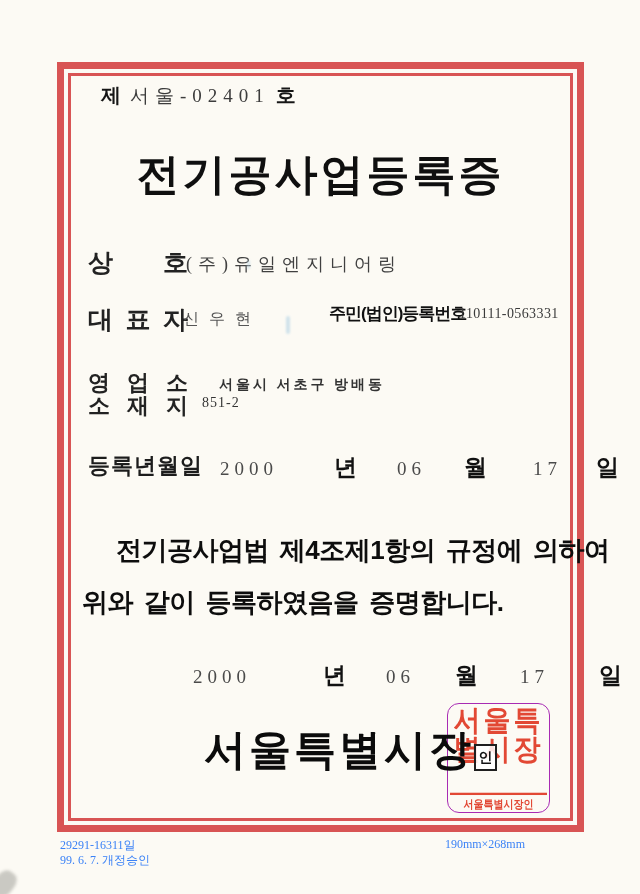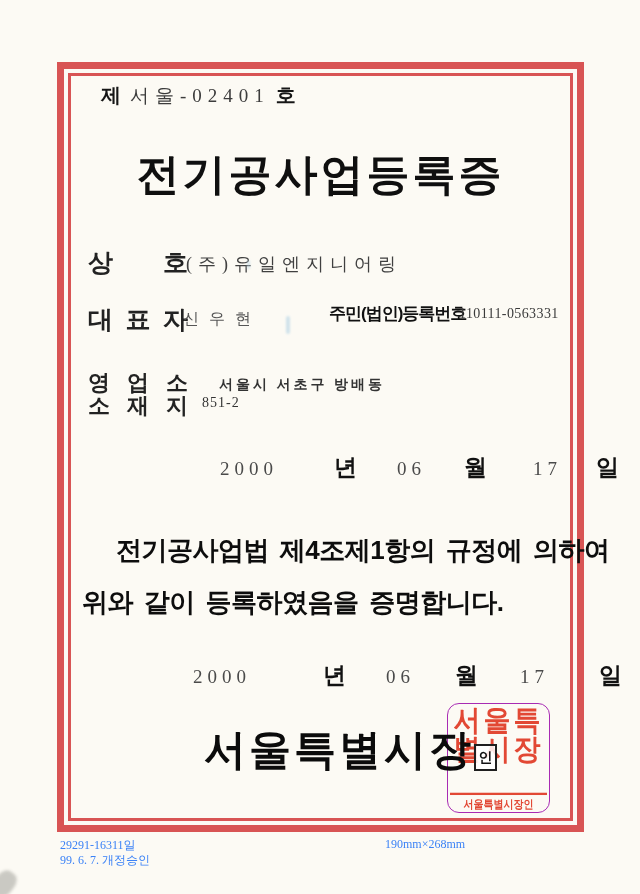--- a/index.html
+++ b/index.html
@@ -79,21 +79,21 @@
     letter-spacing:0;padding-top:1px;transform:scaleY(1.15);
   }
   .in-box{
     position:absolute;left:474px;top:744px;width:23px;height:27px;box-sizing:border-box;
     border:2px solid #1f1f1f;background:rgba(255,255,255,0.85);z-index:2;
     font-size:14px;font-weight:700;color:#111;display:flex;align-items:center;justify-content:center;
   }
   
   .foot{font-family:"Liberation Serif",serif;font-size:12px;line-height:14.5px;color:#3b82f6;}
   .foot-left{position:absolute;left:60px;top:838px;}
-  .foot-right{position:absolute;left:385px;top:837px;width:200px;text-align:left;}
+  .foot-right{position:absolute;left:385px;top:837px;width:200px;text-align:center;}
   
   .mark-cyan{position:absolute;left:286px;top:316px;width:4px;height:18px;background:#b9d6e6;opacity:.65;border-radius:2px;filter:blur(1px);}
   .mark-cyan2{position:absolute;left:247px;top:260px;width:3px;height:9px;background:#bcd8e8;opacity:.55;border-radius:2px;filter:blur(1px);}
   .mark-gray{position:absolute;left:-6px;top:870px;width:20px;height:28px;background:#8f8f88;opacity:.45;border-radius:40%;transform:rotate(38deg);filter:blur(1.5px);}
 </style>
 </head>
 <body>
 
 <div class="page">
 
@@ -132,20 +132,21 @@
     </div>
     <div class="spread">
       <span>소</span>
       <span>재</span>
       <span>지</span>
     </div>
   </div>
   <div class="typed val-office1">서울시 서초구 방배동</div>
   <div class="typed val-office2">851-2</div>
 
+  <div class="lbl-regdate">등록년월일</div>
   <div class="date-row reg-date">
     <span class="num n-yr">2000</span>
     <span class="unit u-yr">년</span>
     <span class="num n-mo">06</span>
     <span class="unit u-mo">월</span>
     <span class="num n-dy">17</span>
     <span class="unit u-dy">일</span>
   </div>
 
   <div class="stmt stmt1">전기공사업법 제4조제1항의 규정에 의하여</div>

